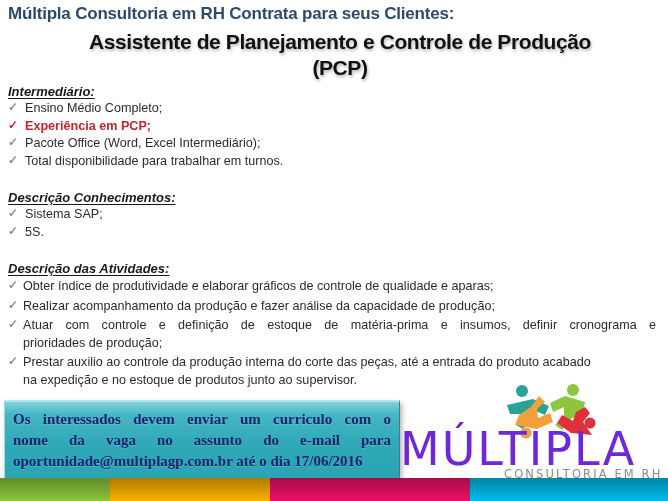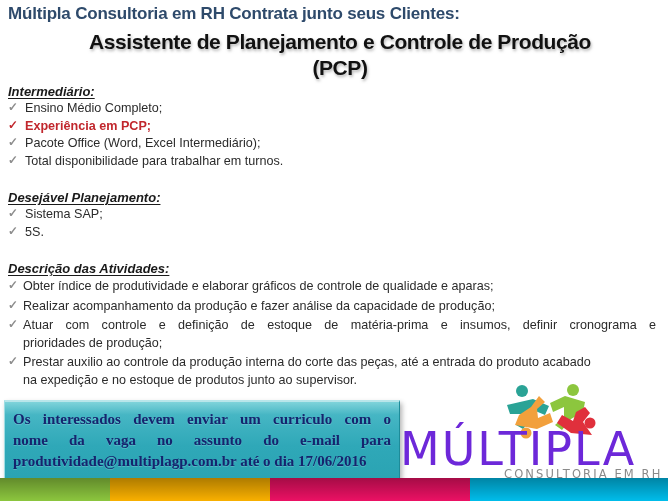--- a/index.html
+++ b/index.html
@@ -188,21 +188,21 @@
     width: 668px; height: 8px;
     background: linear-gradient(180deg, rgba(0,0,0,0.30), rgba(0,0,0,0));
     pointer-events: none;
   }
 </style>
 </head>
 <body>
 
 <div id="poster">
 
-  <div class="header-line1">Múltipla Consultoria em RH Contrata junto seus Clientes:</div>
+  <div class="header-line1">Múltipla Consultoria em RH Contrata para seus Clientes:</div>
   <div class="header-title">
     <span>Assistente de Planejamento e Controle de Produção</span>
     <span class="sub">(PCP)</span>
   </div>
 
   <div class="section-heading" style="top:84px;">Intermediário:</div>
   <div class="bullets" style="top:100px;">
     <span class="bullet">
       <span class="tick">✓</span>
       <span>Ensino Médio Completo;</span>
@@ -214,21 +214,21 @@
     <span class="bullet">
       <span class="tick">✓</span>
       <span>Pacote Office (Word, Excel Intermediário);</span>
     </span>
     <span class="bullet">
       <span class="tick">✓</span>
       <span>Total disponibilidade para trabalhar em turnos.</span>
     </span>
   </div>
 
-  <div class="section-heading" style="top:190px;">Desejável  Planejamento:</div>
+  <div class="section-heading" style="top:190px;">Descrição  Conhecimentos:</div>
   <div class="bullets" style="top:206px;">
     <span class="bullet">
       <span class="tick">✓</span>
       <span>Sistema SAP;</span>
     </span>
     <span class="bullet">
       <span class="tick">✓</span>
       <span>5S.</span>
     </span>
   </div>
@@ -251,21 +251,21 @@
     <span class="bullet justified multi">
       <span class="tick">✓</span>
       <span style="display:block;">Prestar auxilio ao controle da produção interna do corte das peças, até a entrada do produto acabado</span>
       <span class="lastline">na expedição e no estoque de produtos junto ao supervisor.</span>
     </span>
   </div>
 
   <div class="contact-box">
     <span class="contact-line">Os interessados devem enviar um curriculo com o</span>
     <span class="contact-line">nome da vaga no assunto do e-mail para</span>
-    <span class="contact-line last"><span class="contact-email">produtividade@multiplagp.com.br</span> <span>até o dia 17/06/2016</span></span>
+    <span class="contact-line last"><span class="contact-email">oportunidade@multiplagp.com.br</span> <span>até o dia 17/06/2016</span></span>
   </div>
 
   <div class="logo">
     <div class="logo-mark">
       <svg viewBox="0 0 104 58" width="104" height="58" xmlns="http://www.w3.org/2000/svg">
 
         <g fill="#2aa396">
           <circle cx="29" cy="8" r="6"></circle>
           <path d="M14 22 L40 16 L56 23 L52 32 L40 27 L38 37 L30 46 L23 42 L29 31 L17 31 Z"></path>
         </g>

